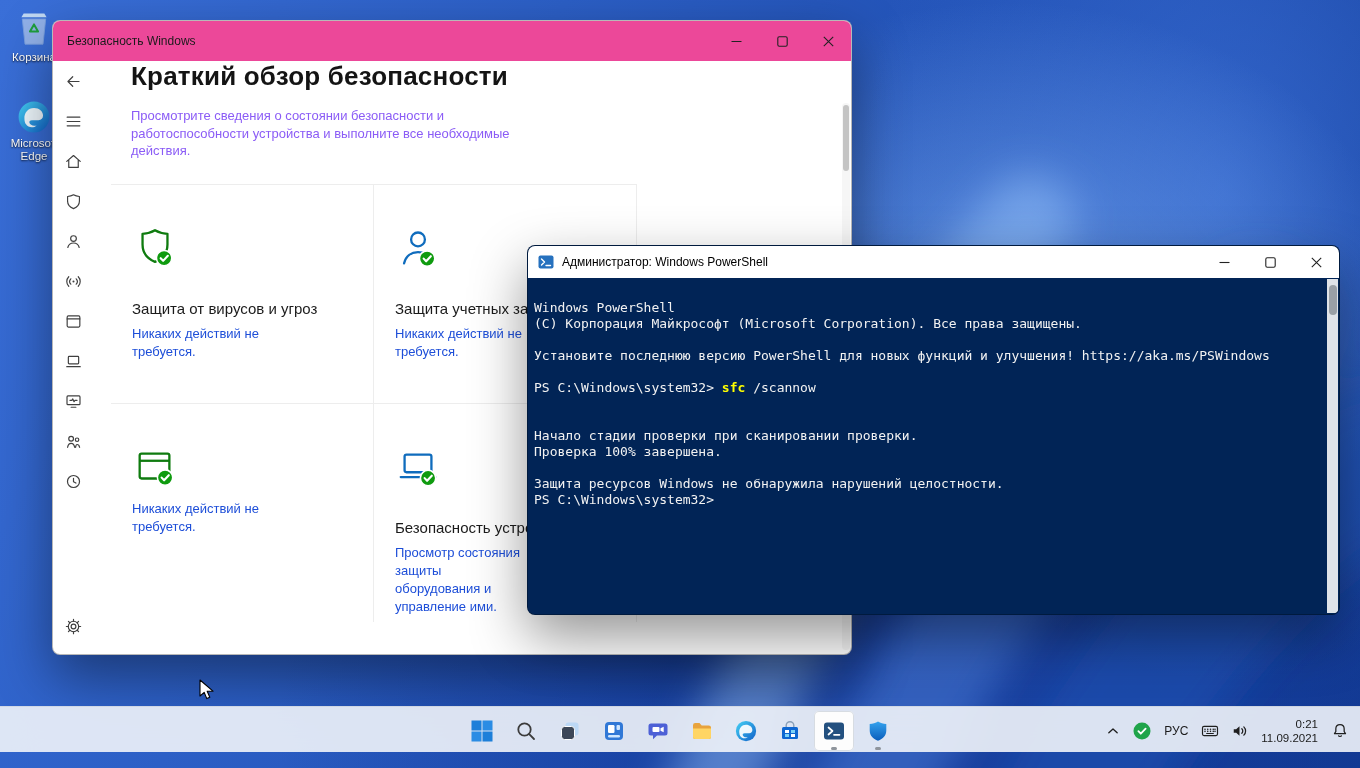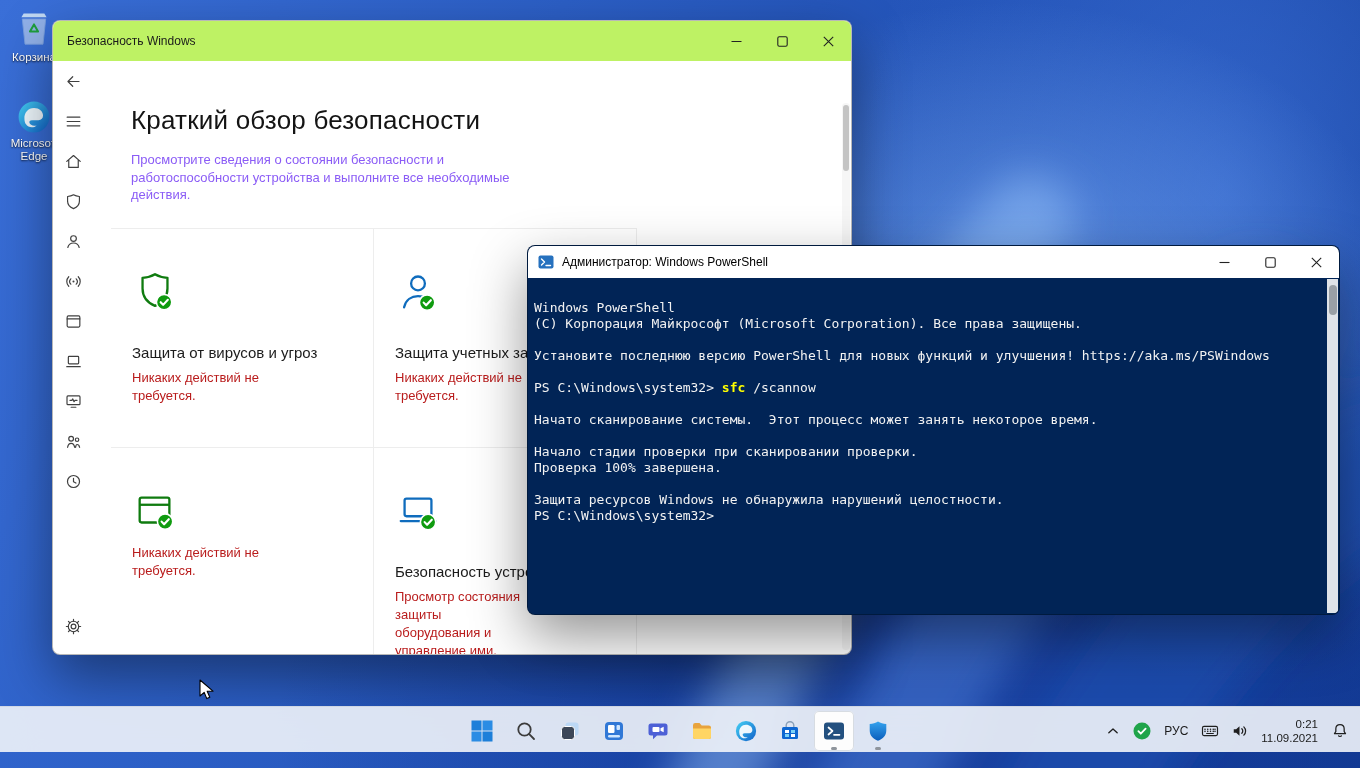--- a/index.html
+++ b/index.html
@@ -22,38 +22,38 @@
   .dicon svg { display:block; margin:0 auto 3px; }
   .dicon-bin { left:2px; top:8px; }
   .dicon-edge { left:2px; top:100px; }
 
   
   .win { position:absolute; border-radius:8px; overflow:hidden; background:#fff;
     border:1px solid rgba(0,0,0,.28); box-shadow:0 22px 55px rgba(0,0,0,.42); }
 
   
   .sec-win { left:52px; top:20px; width:800px; height:635px; z-index:10; }
-  .sec-titlebar { height:40px; display:flex; align-items:center; background:#bef264; }
+  .sec-titlebar { height:40px; display:flex; align-items:center; background:#ec4899; }
   .sec-title { font-size:12px; color:#1b1b1b; padding-left:14px; flex:1; }
   .caption { display:flex; height:100%; }
   .cap { width:46px; height:100%; display:flex; align-items:center; justify-content:center; }
   .cap svg { width:11px; height:11px; stroke:#222; stroke-width:1.1; fill:none; }
   .sec-body { position:absolute; top:40px; left:0; right:0; bottom:0; display:flex; }
   .rail { width:40px; display:flex; flex-direction:column; align-items:center; position:relative; }
   .rail-item { width:40px; height:40px; display:flex; align-items:center; justify-content:center; }
   .rail-item svg { width:19px; height:19px; stroke:#404040; fill:none; stroke-width:1.5;
     stroke-linecap:round; stroke-linejoin:round; }
   .rail-settings { position:absolute; bottom:8px; left:0; }
   .sec-content { flex:1; padding-left:38px; position:relative; overflow:hidden; }
-  .sec-h1 { margin-top:44px; font-size:26px; font-weight:400; color:#141414; letter-spacing:.2px; }
+  .sec-h1 { font-size:26px; font-weight:700; color:#141414; letter-spacing:.2px; }
   .sec-sub { margin-top:15px; width:385px; font-size:13px; line-height:17.5px; color:#8b5cf6; }
   .tile-grid { margin:24px 0 0 -20px; display:grid; grid-template-columns:263px 263px; }
   .tile { min-height:219px; padding:40px 21px 0 21px; border-top:1px solid #ededed; border-right:1px solid #ededed; }
   .tile-title { margin-top:24px; max-width:200px; font-size:15px; color:#1b1b1b; line-height:20px; }
-  .tile-status { margin-top:6px; max-width:135px; font-size:13px; line-height:18px; color:#b91c1c; }
+  .tile-status { margin-top:6px; max-width:135px; font-size:13px; line-height:18px; color:#1d4ed8; }
   .sec-scroll { position:absolute; right:1px; top:42px; bottom:4px; width:8px; background:#f6f6f6; border-radius:4px; }
   .sec-scroll .thumb { position:absolute; top:2px; left:1px; width:6px; height:66px; background:#c4c4c4; border-radius:3px; }
 
   
   .ps-win { left:527px; top:245px; width:813px; height:370px; z-index:20; background:#012456; }
   .ps-titlebar { height:32px; background:#fff; display:flex; align-items:center; }
   .ps-title { font-size:12px; color:#000; padding-left:8px; flex:1; }
   .ps-icon { margin-left:10px; width:16px; height:16px; }
   .ps-cap .cap { height:32px; }
   .console { position:absolute; top:32px; left:0; right:0; bottom:0; background:#012456;
@@ -300,21 +300,20 @@
     </div>
   </div>
   <div class="console">
     <div class="cline">Windows PowerShell</div>
     <div class="cline">(C) Корпорация Майкрософт (Microsoft Corporation). Все права защищены.</div>
     <div class="cline"></div>
     <div class="cline">Установите последнюю версию PowerShell для новых функций и улучшения! https://aka.ms/PSWindows</div>
     <div class="cline"></div>
     <div class="cline"><span>PS C:\Windows\system32&gt; </span><span class="cmd">sfc</span><span> /scannow</span></div>
     <div class="cline"></div>
-    <div class="cline">Начато сканирование системы.  Этот процесс может занять некоторое время.</div>
     <div class="cline"></div>
     <div class="cline">Начало стадии проверки при сканировании проверки.</div>
     <div class="cline">Проверка 100% завершена.</div>
     <div class="cline"></div>
     <div class="cline">Защита ресурсов Windows не обнаружила нарушений целостности.</div>
     <div class="cline">PS C:\Windows\system32&gt;</div>
   </div>
   <div class="ps-scroll">
       <div class="thumb"></div>
     </div>

